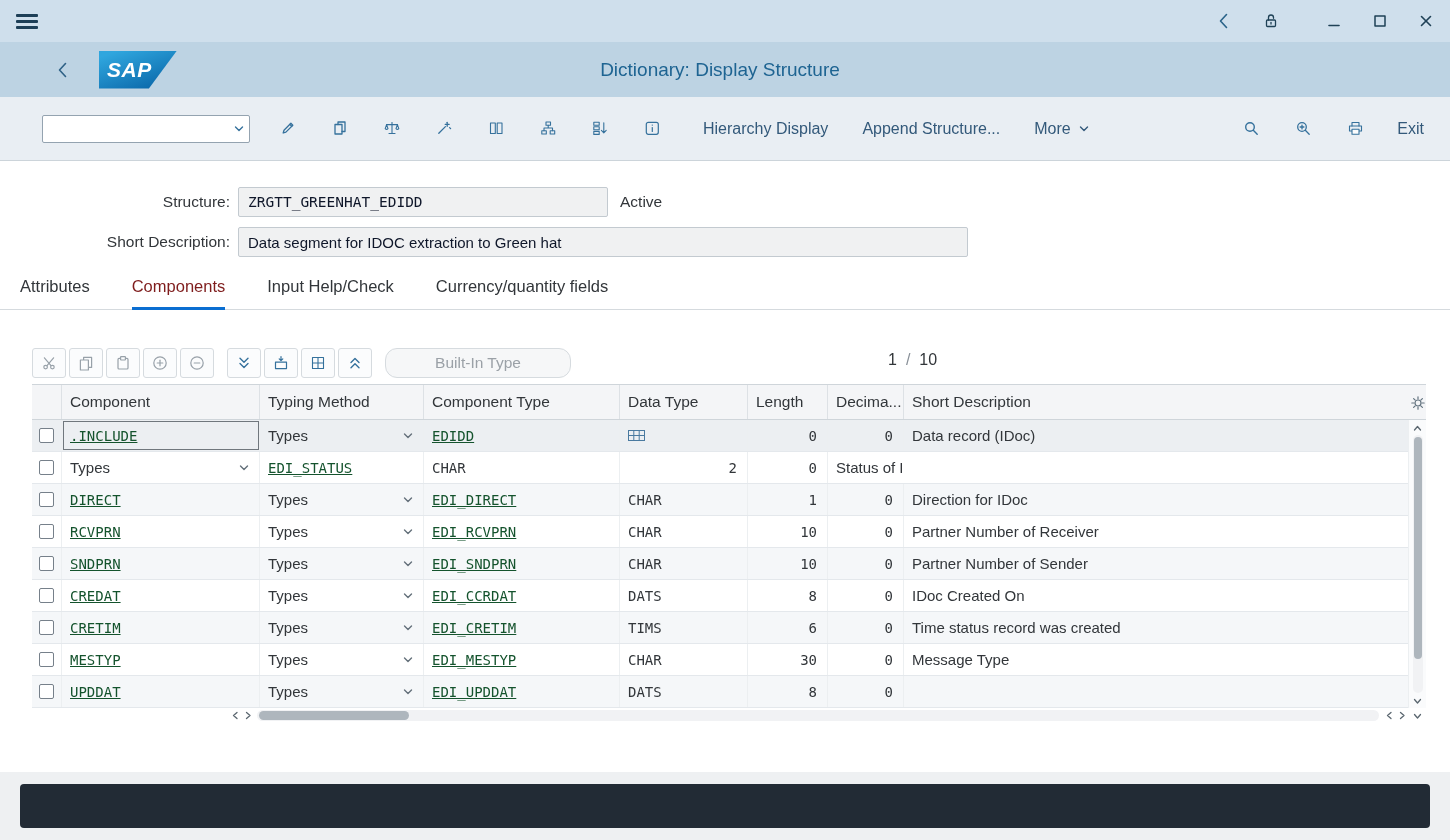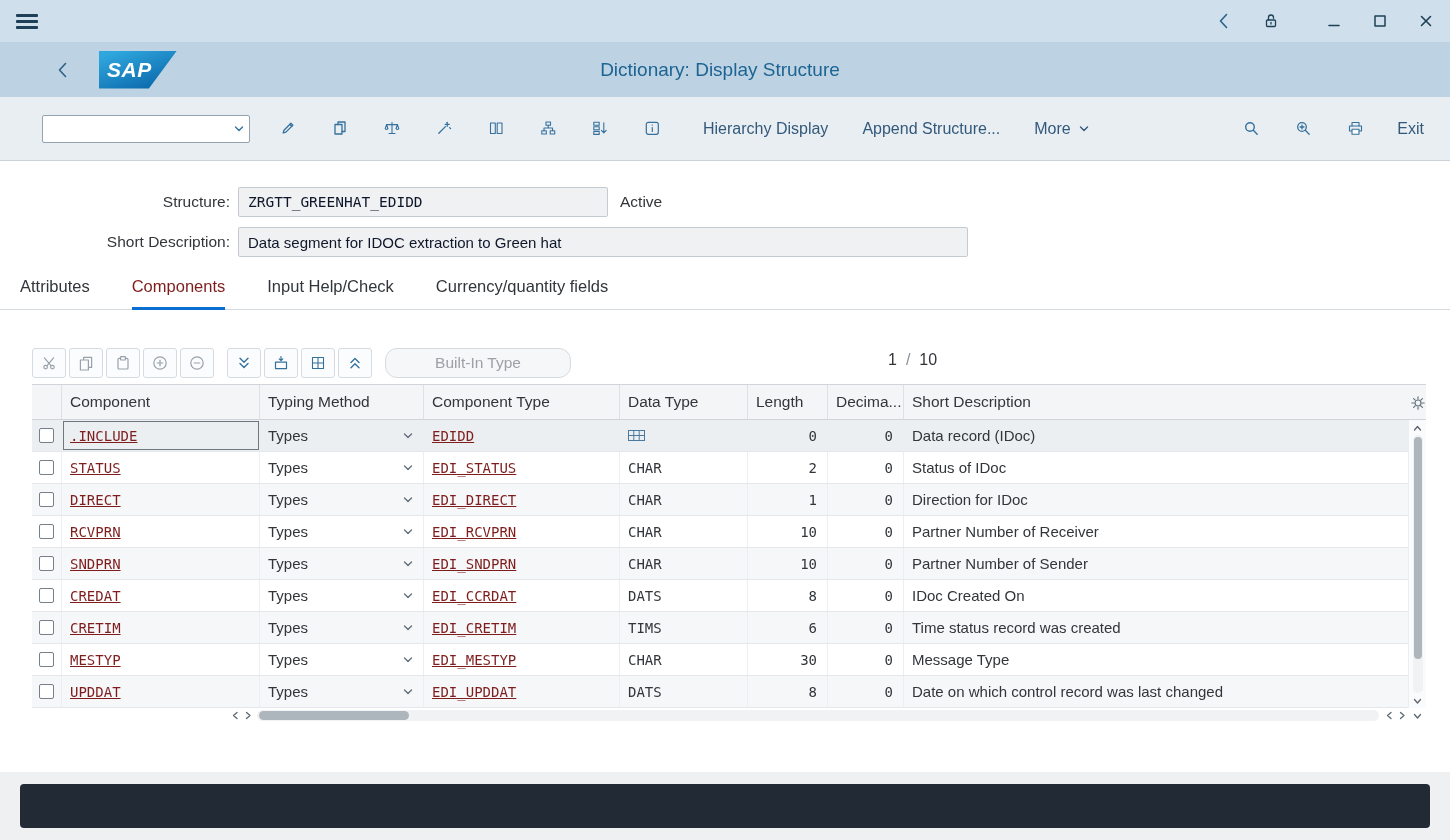--- a/index.html
+++ b/index.html
@@ -81,21 +81,21 @@
   .thead .hcell { display: flex; align-items: center; padding-left: 8px; font-size: 15.5px; color: #32363a;
     border-right: 1px solid #dde1e5; overflow: hidden; white-space: nowrap; }
   .trow { height: 32px; border-bottom: 1px solid #e4e8ec; cursor: pointer; }
   .trow.even { background: #f5f7f9; }
   .trow.odd { background: #ffffff; }
   .trow.first { background: #eceff2; }
   .trow.first .c-comp { outline: 1px solid #70777d; outline-offset: -2px; }
   .cell { display: flex; align-items: center; padding-left: 8px; border-right: 1px solid #eceff1; overflow: hidden; white-space: nowrap; }
   .c-sel { padding-left: 7px; }
   .checkbox { width: 15px; height: 15px; border: 1px solid #76808a; border-radius: 2px; background: #fff; display: inline-block; }
-  .tlink { color: #7f1d1d; text-decoration: underline; font-size: 14px; cursor: pointer; }
+  .tlink { color: #14532d; text-decoration: underline; font-size: 14px; cursor: pointer; }
   .c-typing { justify-content: space-between; padding-right: 9px; font-size: 15px; }
   .c-typing .chev { color: #64707a; }
   .c-dtype, .c-len, .c-dec { font-size: 14px; }
   .num { justify-content: flex-end; padding-right: 10px; }
   .c-desc { font-size: 15px; }
   .icon-cell .icon { color: #4a7aa0; }
 
   
   .hscroll { height: 15px; display: flex; align-items: center; background: #fff; }
   .hs-spacer { width: 196px; height: 100%; }
@@ -426,23 +426,20 @@
             </div>
     <div class="cell c-len mono num">0</div>
     <div class="cell c-dec mono num">0</div>
     <div class="cell c-desc" style="border-right:none">Data record (IDoc)</div>
   </div>
 
   <div class="trow odd">
     <div class="cell c-sel">
               <span class="checkbox"></span>
             </div>
-    <div class="cell c-comp">
-              <span class="tlink mono">STATUS</span>
-            </div>
     <div class="cell c-typing">
       <span>Types</span>
       <span class="icon chev">
                 <svg width="12" height="11" viewBox="0 0 12 11" fill="none" stroke="currentColor" stroke-width="1.4" stroke-linecap="round" stroke-linejoin="round">
                   <polyline points="2.5,4 6,7.5 9.5,4"></polyline>
                 </svg>
               </span>
     </div>
     <div class="cell c-ctype">
               <span class="tlink mono">EDI_STATUS</span>
@@ -611,21 +608,20 @@
                   <polyline points="2.5,4 6,7.5 9.5,4"></polyline>
                 </svg>
               </span>
     </div>
     <div class="cell c-ctype">
               <span class="tlink mono">EDI_UPDDAT</span>
             </div>
     <div class="cell c-dtype mono">DATS</div>
     <div class="cell c-len mono num">8</div>
     <div class="cell c-dec mono num">0</div>
-    <div class="cell c-desc" style="border-right:none">Date on which control record was last changed</div>
   </div>
 </div>
 
       <div class="hscroll">
         <div class="hs-spacer"></div>
         <span class="hs-btn icon">
             <svg width="10" height="11" viewBox="0 0 10 11" fill="none" stroke="currentColor" stroke-width="1.3" stroke-linecap="round" stroke-linejoin="round">
               <polyline points="7,2.5 3.5,5.5 7,8.5"></polyline>
             </svg>
           </span>

